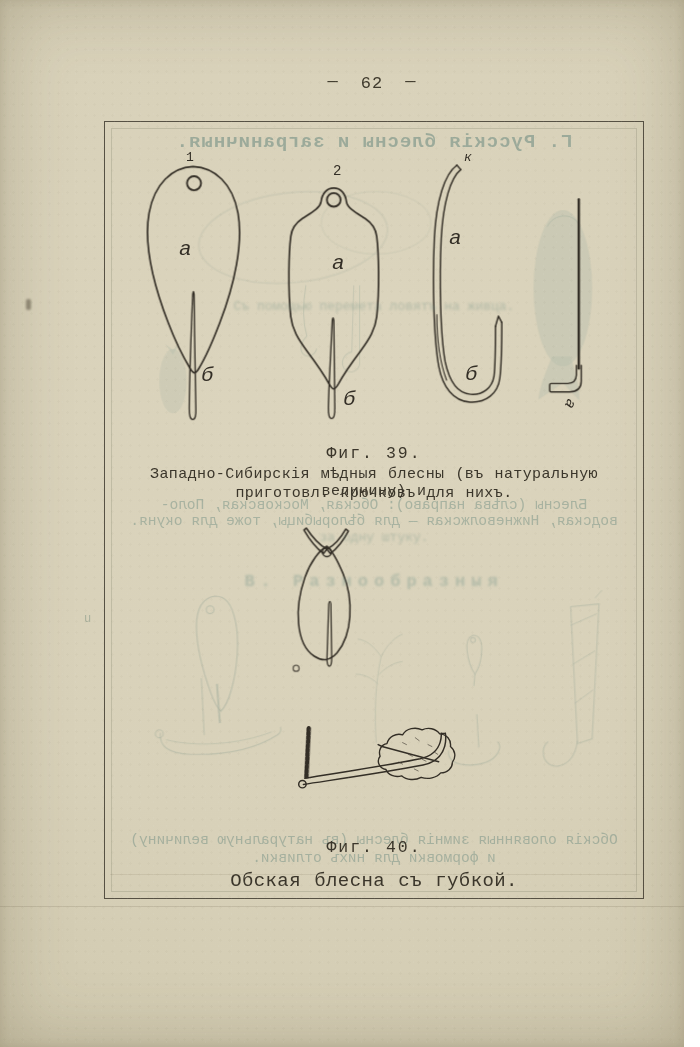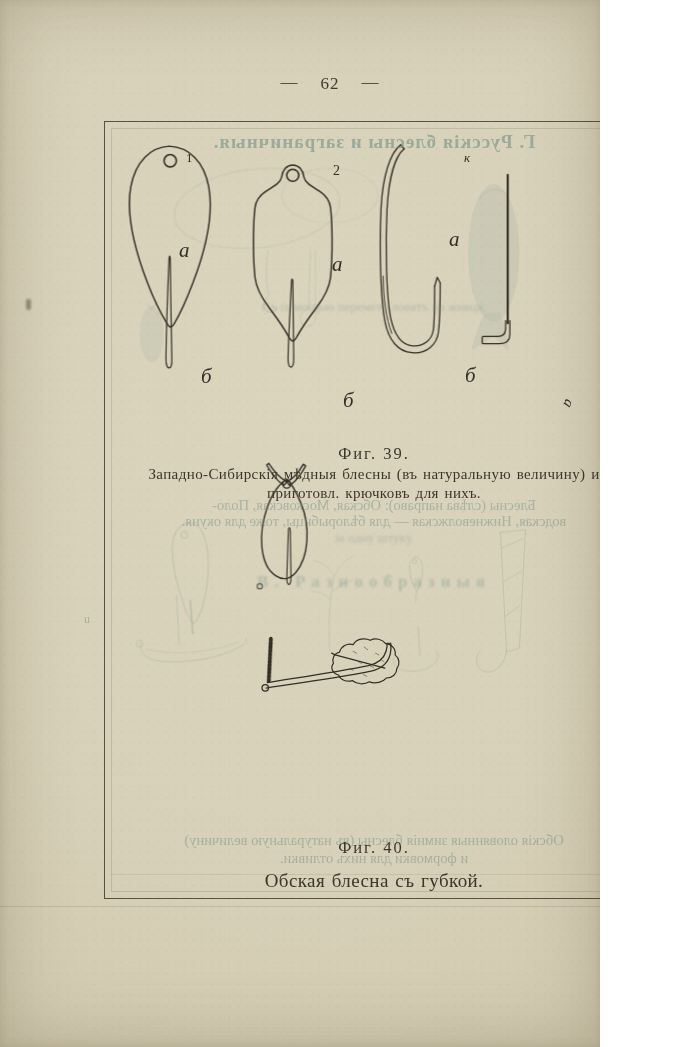--- a/index.html
+++ b/index.html
@@ -1,20 +1,20 @@
 <!DOCTYPE html>
 <html><head>
 <meta charset="utf-8">
 <style>
   html,body{margin:0;padding:0;}
   .page{
-    position:relative;width:600px;height:1047px;overflow:hidden;
+    position:relative;width:684px;height:1047px;overflow:hidden;
     background:radial-gradient(ellipse 115% 85% at 50% 38%, #dcd5be 0%, #d8d1b9 52%, #d0c9af 85%, #c3bca1 100%);
     box-shadow:inset 0 0 70px rgba(95,84,55,.28), inset 0 0 10px rgba(95,84,55,.15);
-    font-family:Liberation Serif, serif;color:#3a352a;
+    font-family:Liberation Mono, monospace;color:#3a352a;
   }
   .noise{position:absolute;inset:0;pointer-events:none;opacity:.45;
     background-image:
       radial-gradient(rgba(115,104,74,.07) 1px, transparent 1.3px),
       radial-gradient(rgba(255,255,255,.10) 1px, transparent 1.3px);
     background-size:9px 11px,13px 8px;background-position:0 0,4px 6px;}
   .pagenum{position:absolute;top:74px;left:60px;right:0;text-align:center;font-size:17px;
     letter-spacing:1px;color:#3f3a2d;}
   .pagenum .dash{display:inline-block;margin:0 22px;position:relative;top:-2px;}
   .plate{position:absolute;left:104px;top:121px;width:538px;height:776px;

